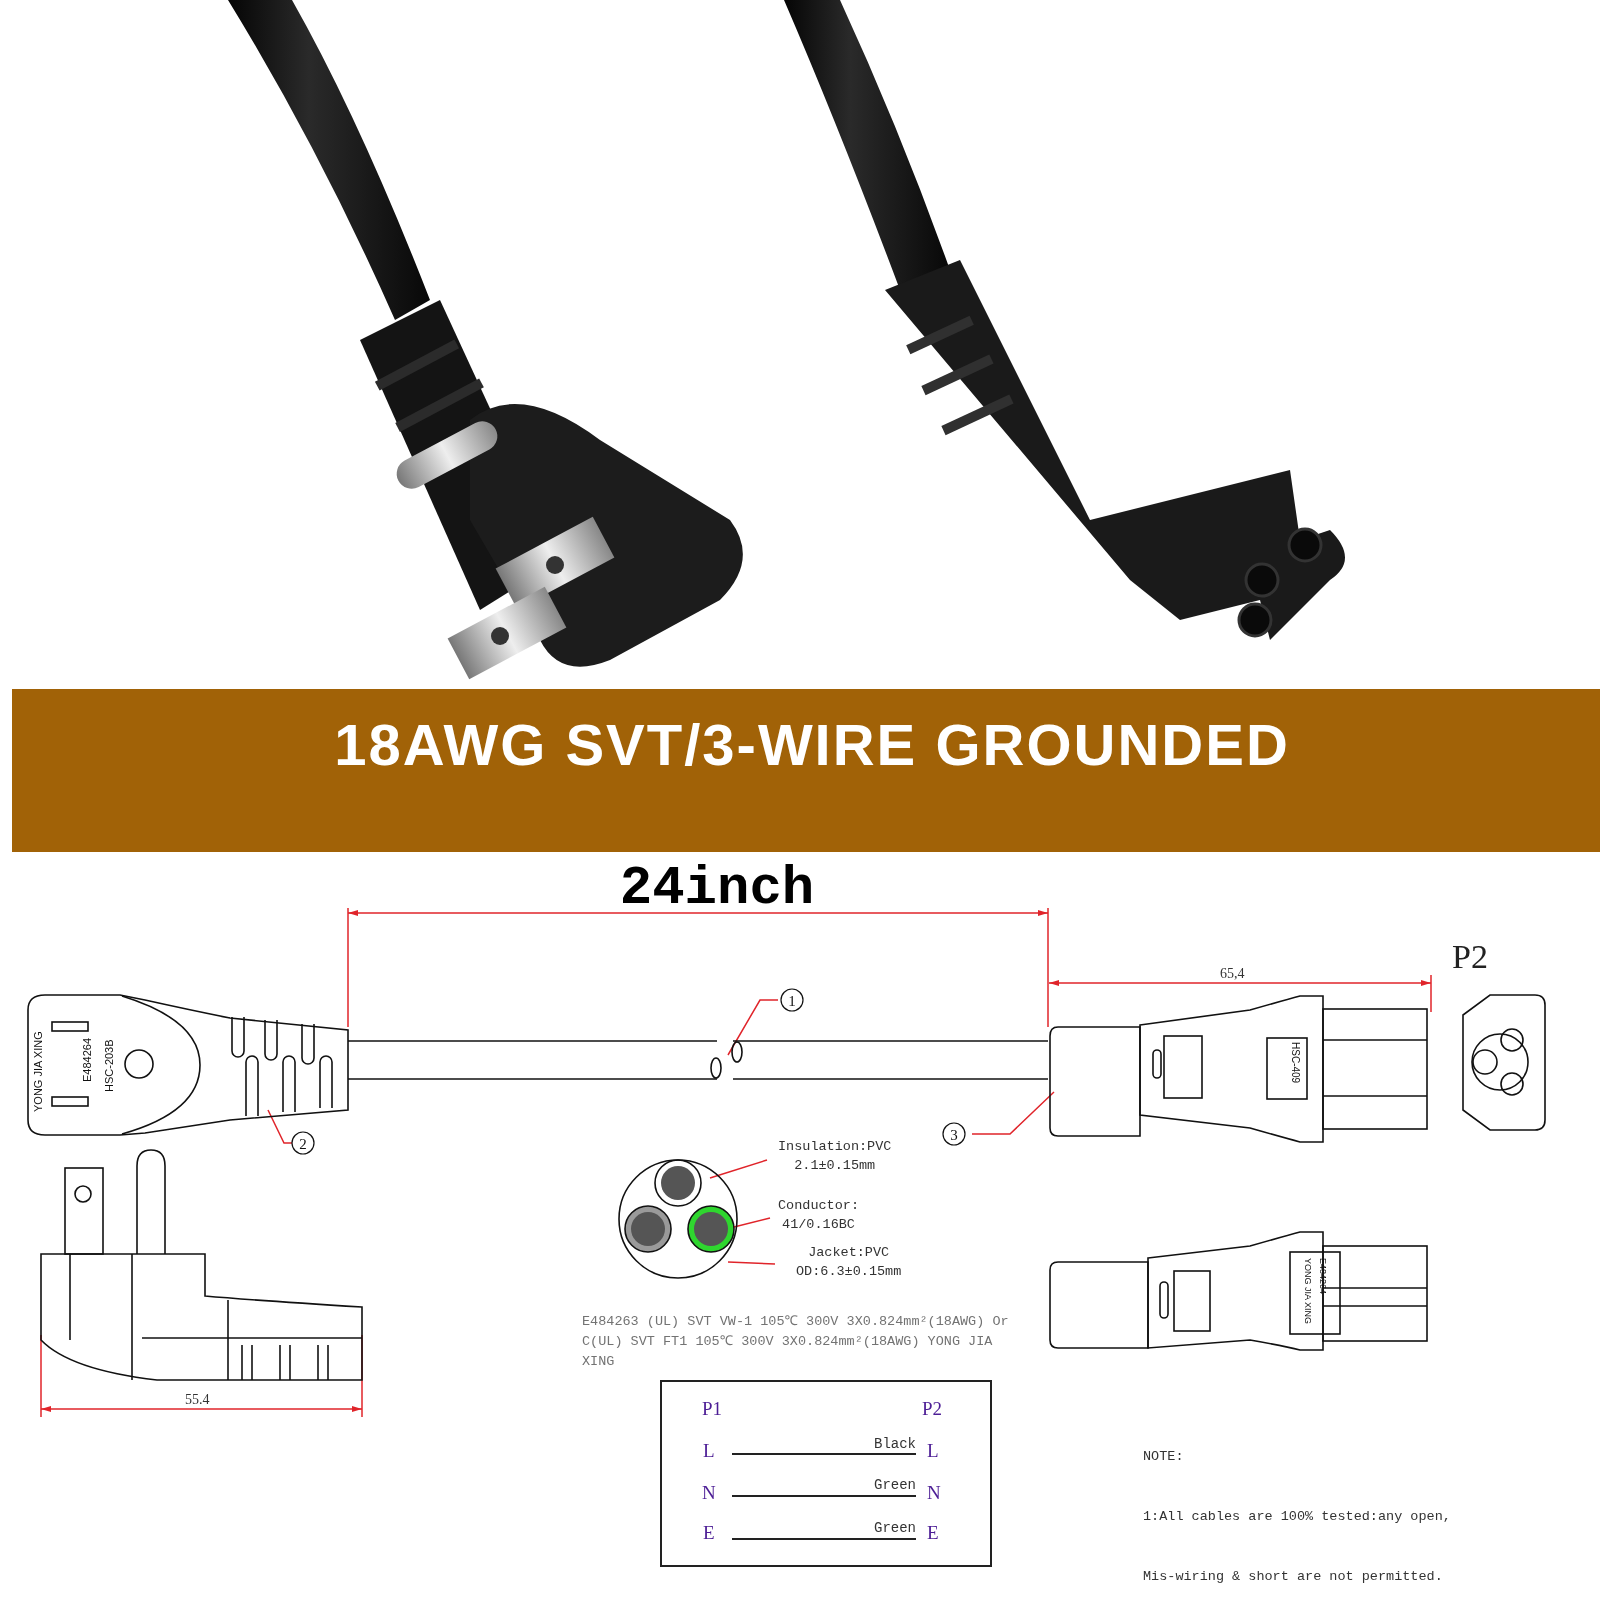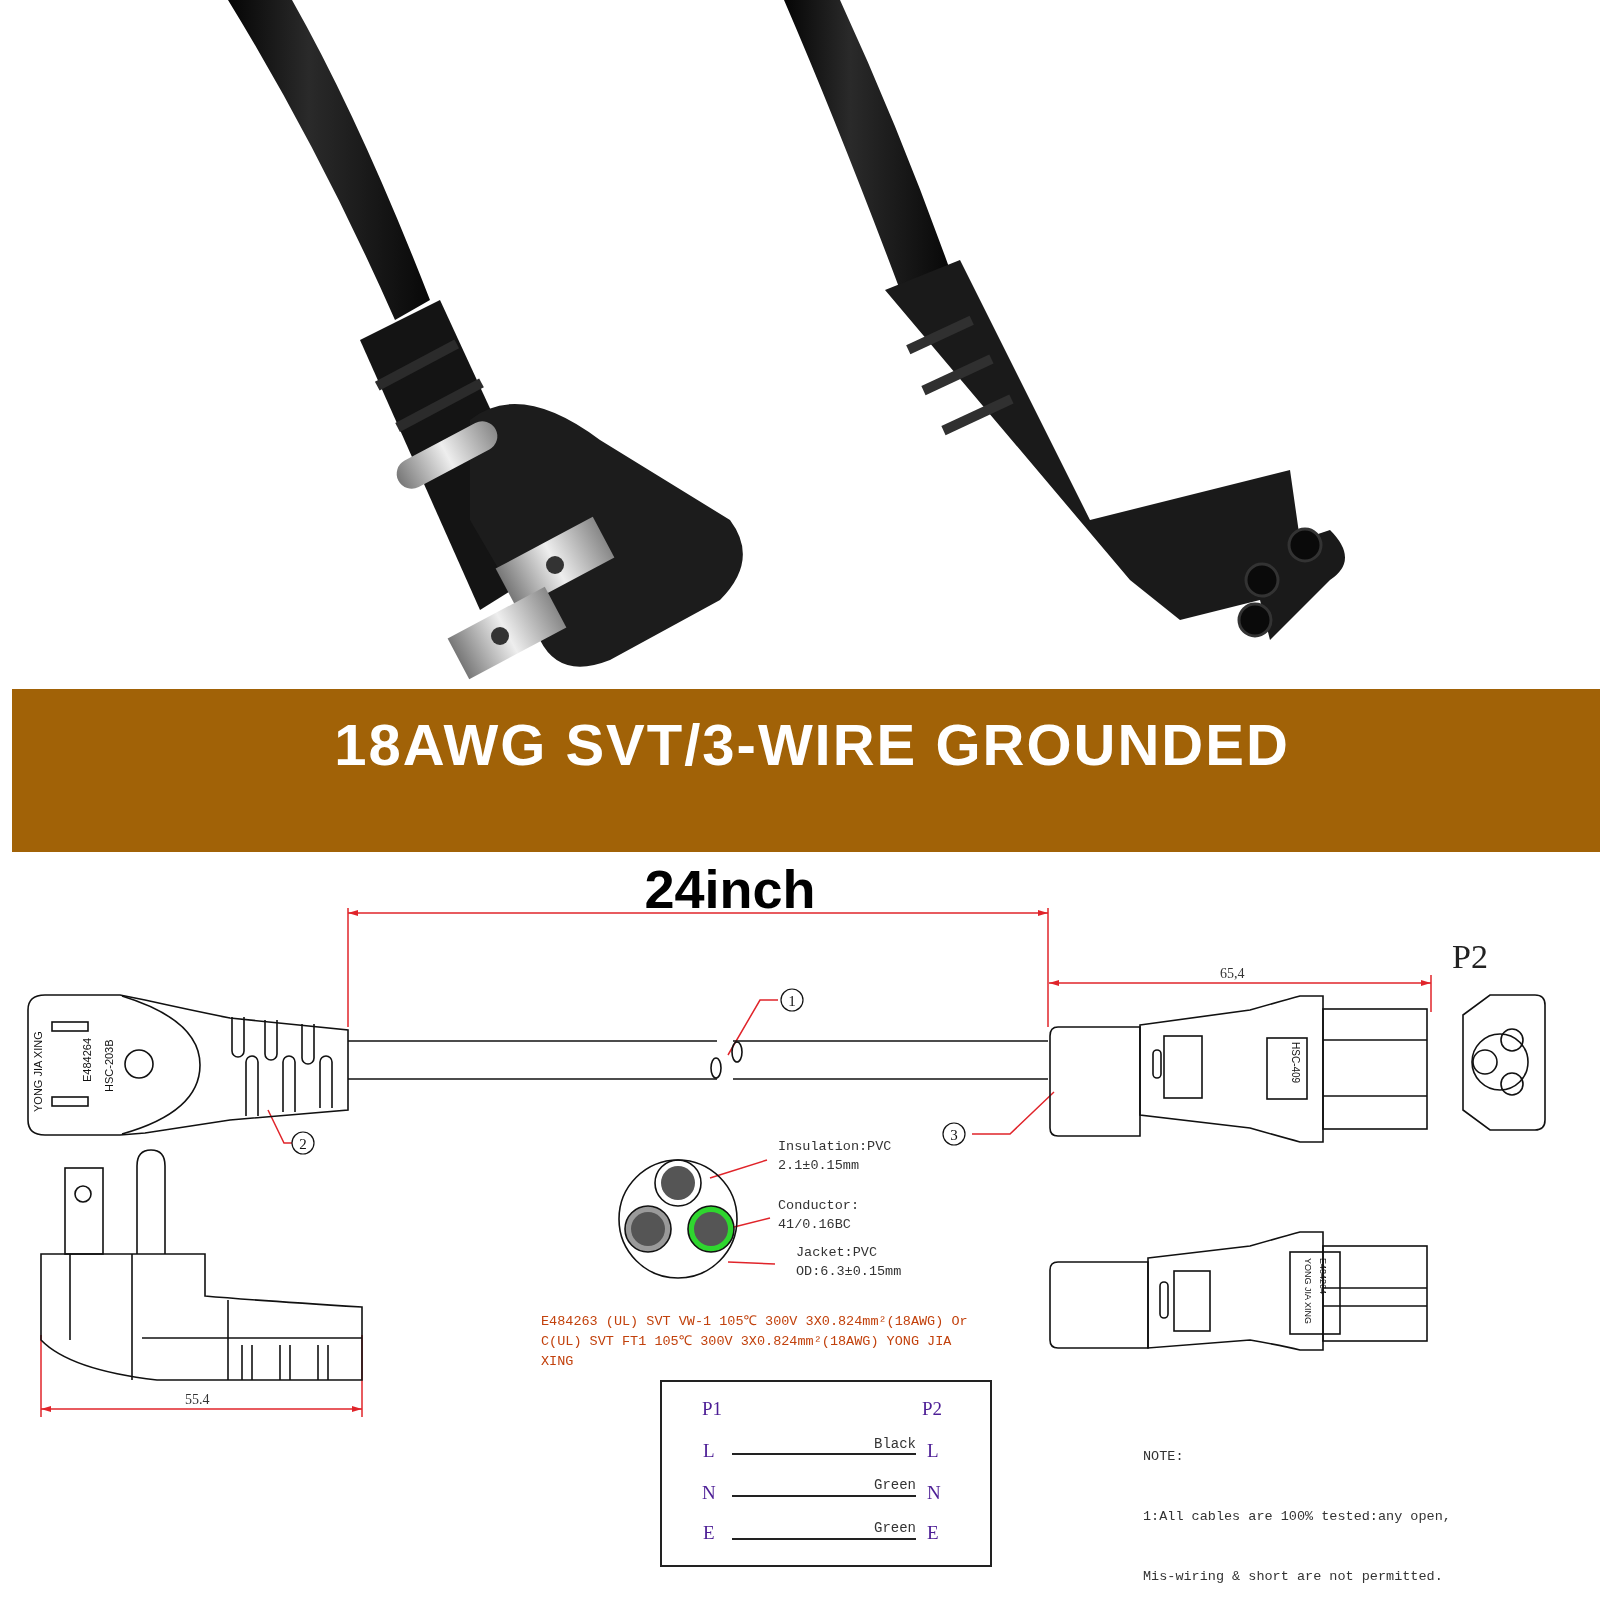--- a/index.html
+++ b/index.html
@@ -1,28 +1,28 @@
 <!DOCTYPE html>
 <html><head>
 <meta charset="utf-8">
 <style>
   html, body { margin: 0; padding: 0; background: #ffffff; }
   body { width: 1600px; height: 1600px; position: relative; overflow: hidden; font-family: "Liberation Sans", sans-serif; }
   .photo { position: absolute; left: 0; top: 0; width: 1600px; height: 689px; background: #ffffff; }
   .banner { position: absolute; left: 12px; top: 689px; width: 1600px; height: 163px; background: #a16207; }
   .banner-line { position: absolute; left: 0; width: 1600px; text-align: center; color: #ffffff; font-weight: bold; font-size: 58px; letter-spacing: 2px; font-family: "Liberation Sans", sans-serif; }
   .drawing { position: absolute; left: 0; top: 862px; width: 1600px; height: 738px; }
-  .length-label { position: absolute; top: 858px; left: 560px; width: 340px; text-align: center; font-size: 54px; font-weight: bold; color: #000; font-family: Liberation Sans, sans-serif; }
-  .spec-text { position: absolute; font-family: "Liberation Mono", monospace; color: #c2410c; font-size: 13.5px; line-height: 20px; white-space: pre; }
+  .length-label { position: absolute; top: 858px; left: 547px; width: 340px; text-align: center; font-size: 54px; font-weight: bold; color: #000; font-family: Liberation Mono, monospace; }
+  .spec-text { position: absolute; font-family: "Liberation Mono", monospace; color: #737373; font-size: 13.5px; line-height: 20px; white-space: pre; margin-left: 41px; }
   .wiring-box { position: absolute; left: 660px; top: 1380px; width: 328px; height: 183px; border: 2px solid #222; }
   .wiring-label { position: absolute; font-family: "Liberation Serif", serif; font-size: 19px; color: #4c1d95; }
   .wire-line { position: absolute; height: 2px; background: #222; left: 732px; width: 184px; }
   .wire-name { position: absolute; left: 732px; width: 184px; text-align: right; font-family: "Liberation Mono", monospace; font-size: 14px; color: #333; }
   .note { position: absolute; left: 1143px; top: 1407px; font-family: "Liberation Mono", monospace; font-size: 13.5px; line-height: 20px; color: #333; white-space: pre; }
-  .cs-label { position: absolute; font-family: "Liberation Mono", monospace; font-size: 13.5px; line-height: 19px; color: #333; white-space: pre; }
+  .cs-label { position: absolute; font-family: "Liberation Mono", monospace; font-size: 13.5px; line-height: 19px; color: #333; white-space: pre; text-align: center; }
 </style>
 </head>
 <body>
 
 <div class="photo">
   <svg width="1600" height="689" viewBox="0 0 1600 689">
     <defs>
       <linearGradient id="cordG" x1="0" x2="1">
         <stop offset="0" stop-color="#050505"></stop>
           <stop offset="0.4" stop-color="#2a2a2a"></stop>

